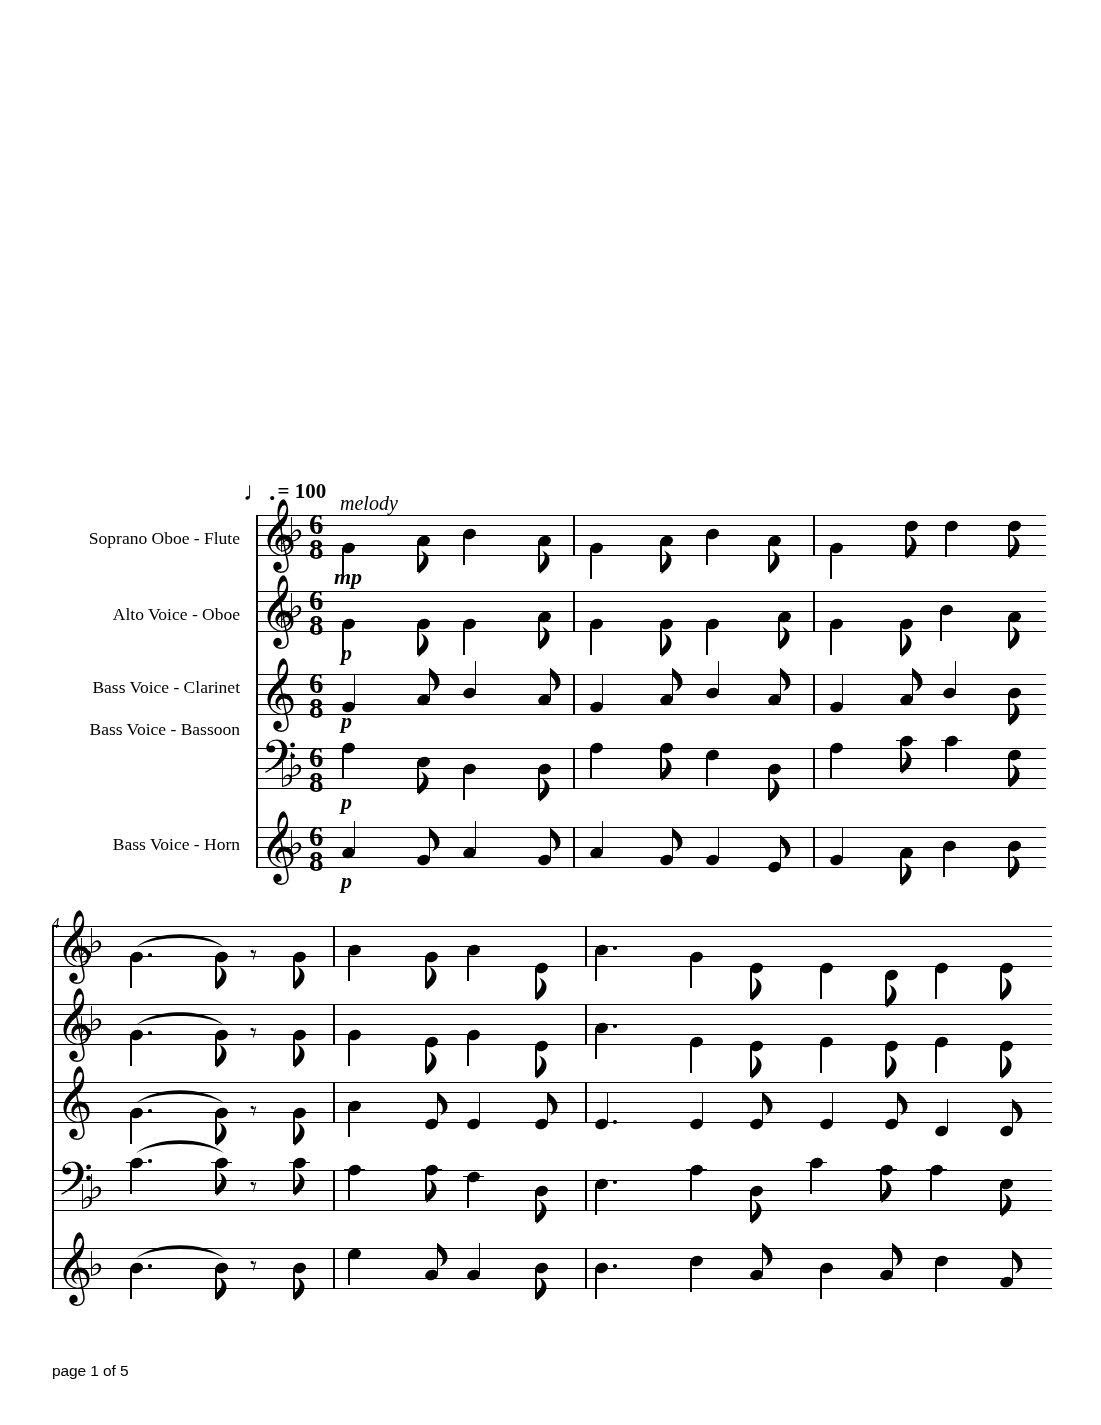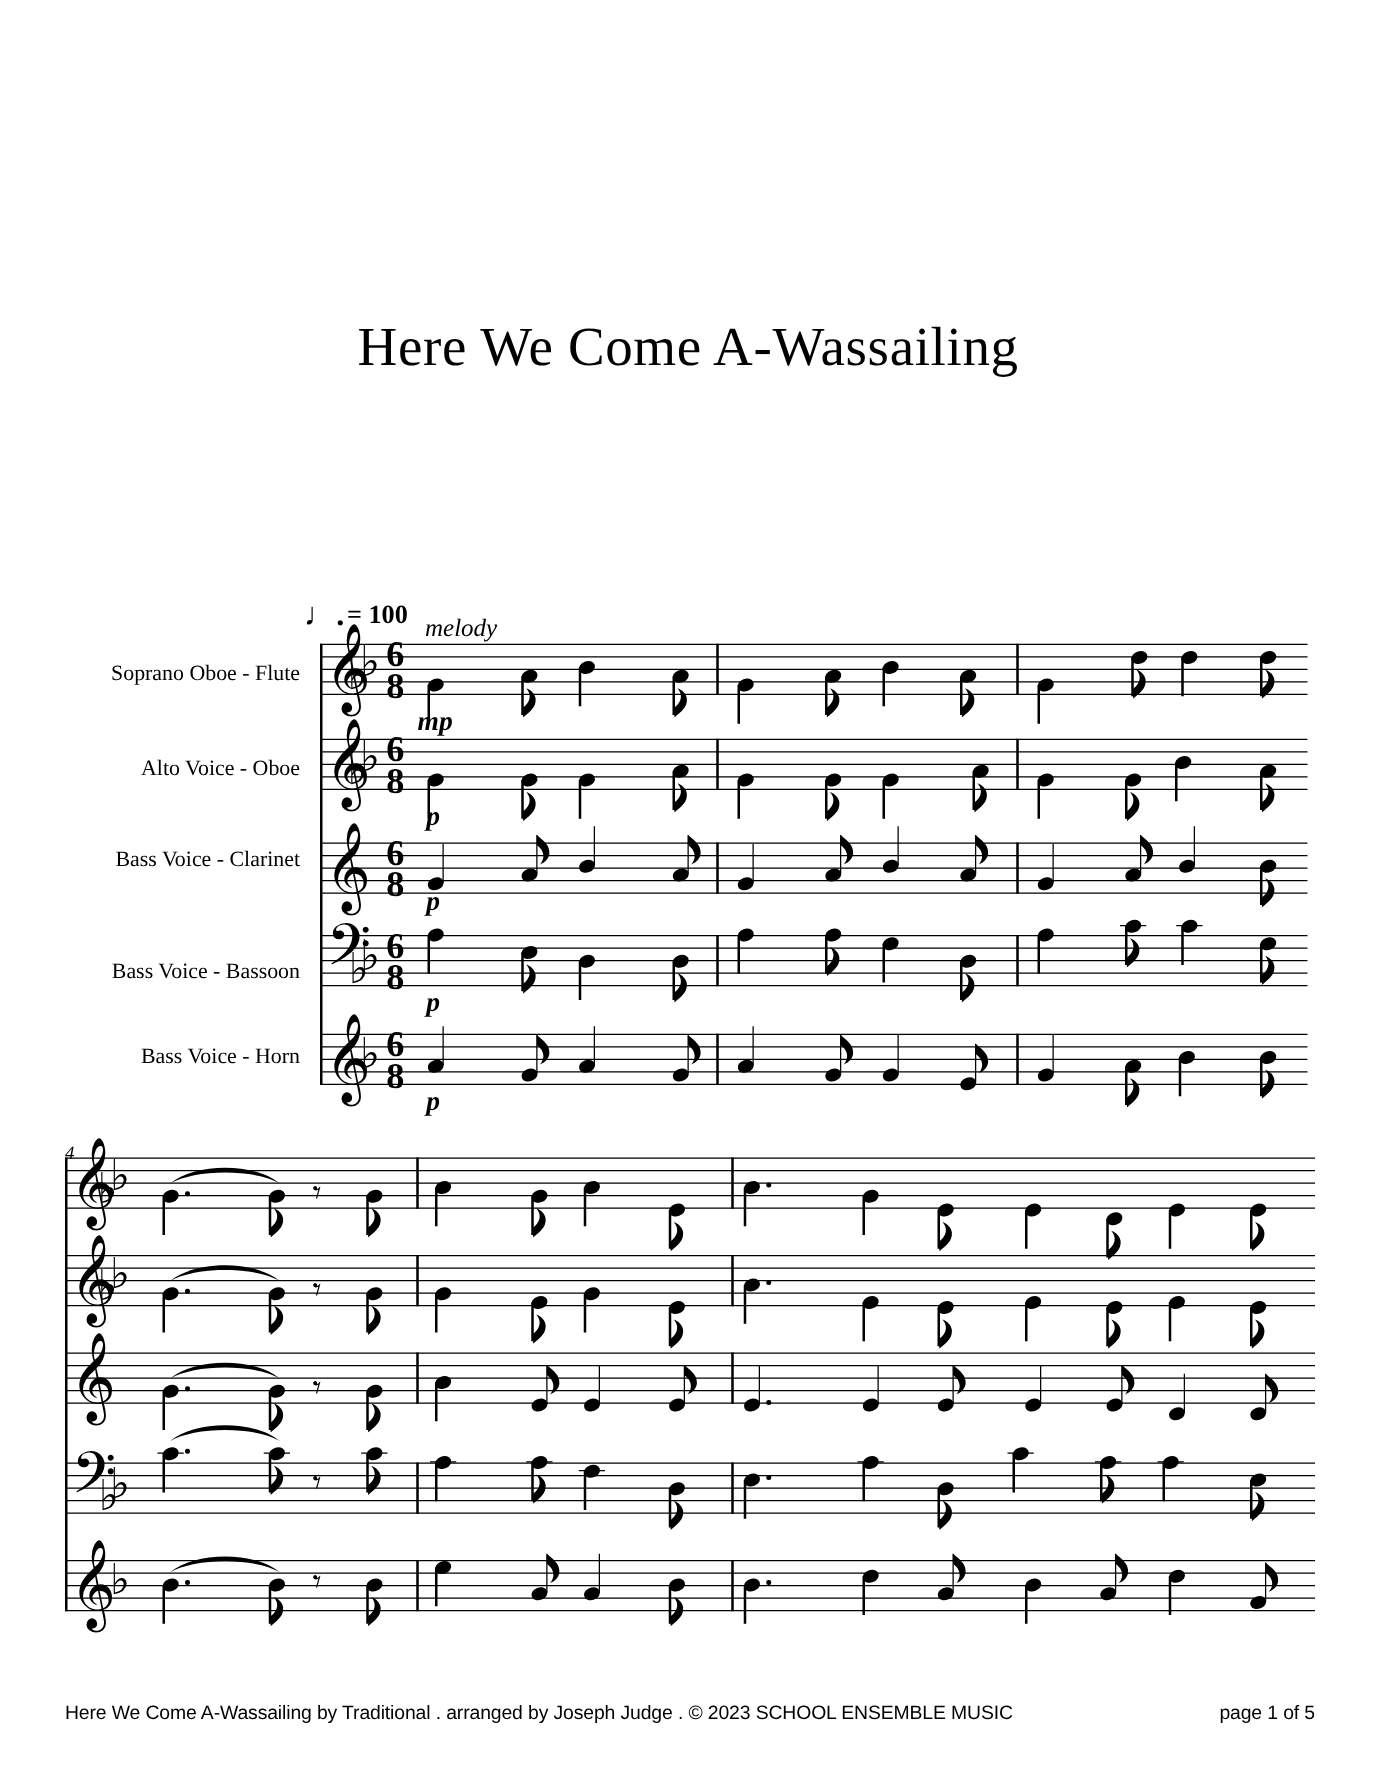--- a/index.html
+++ b/index.html
@@ -155,39 +155,38 @@
     font-size:15.5px;
   }
   .footer .left{white-space:nowrap;letter-spacing:-0.1px;}
   .footer .right{white-space:nowrap;letter-spacing:-0.1px;padding-right:0px;}
 </style>
 </head>
 <body>
 
 <div class="page">
 
-  <div class="title">Here We Come A-Wassailing</div>
 
   <div class="tempo">
     <span class="glyph">♩.</span>
     <span>= 100</span>
   </div>
 
   <div class="expr" style="left:340px;top:492px;">melody</div>
 
   <div class="dyn" style="left:334px;top:564px;">mp</div>
   <div class="dyn" style="left:341px;top:640px;">p</div>
   <div class="dyn" style="left:341px;top:708px;">p</div>
   <div class="dyn" style="left:341px;top:789px;">p</div>
   <div class="dyn" style="left:341px;top:868px;">p</div>
 
   <div class="instname" style="left:0px;width:240px;top:528px;">Soprano Oboe - Flute</div>
   <div class="instname" style="left:0px;width:240px;top:604px;">Alto Voice - Oboe</div>
   <div class="instname" style="left:0px;width:240px;top:677px;">Bass Voice - Clarinet</div>
-  <div class="instname" style="left:0px;width:240px;top:766px;">Bass Voice - Bassoon</div>
+  <div class="instname" style="left:0px;width:240px;top:719px;">Bass Voice - Bassoon</div>
   <div class="instname" style="left:0px;width:240px;top:834px;">Bass Voice - Horn</div>
 
   <div class="measnum" style="left:52px;top:915px;">4</div>
 
   <div class="staff" style="left:256px;top:515px;width:790px;height:41px;">
     <div class="ln"></div>
       <div class="ln"></div>
       <div class="ln"></div>
       <div class="ln"></div>
       <div class="ln"></div>
@@ -1322,17 +1321,16 @@
         <div class="stem" style="height: 31px; left: 1011.6px; top: 1250px;"></div>
         <div class="flag" style="left: 1012px; top: 1250px;">
           <svg width="12" height="24" viewBox="0 0 12 24">
             <path d="M0.5,0 C6,5 11,8 10.5,15 C10,19 7,22 3,23.5 C7,19 7,13 0.5,8 Z" fill="#000"></path>
           </svg>
         </div>
       </div>
     </div>
 
   <div class="footer">
-    <span class="left">Here We Come A-Wassailing by Traditional . arranged by Joseph Judge . © 2023 SCHOOL ENSEMBLE MUSIC</span>
     <span class="right">page 1 of 5</span>
   </div>
 
 </div>
 
 </body></html>

